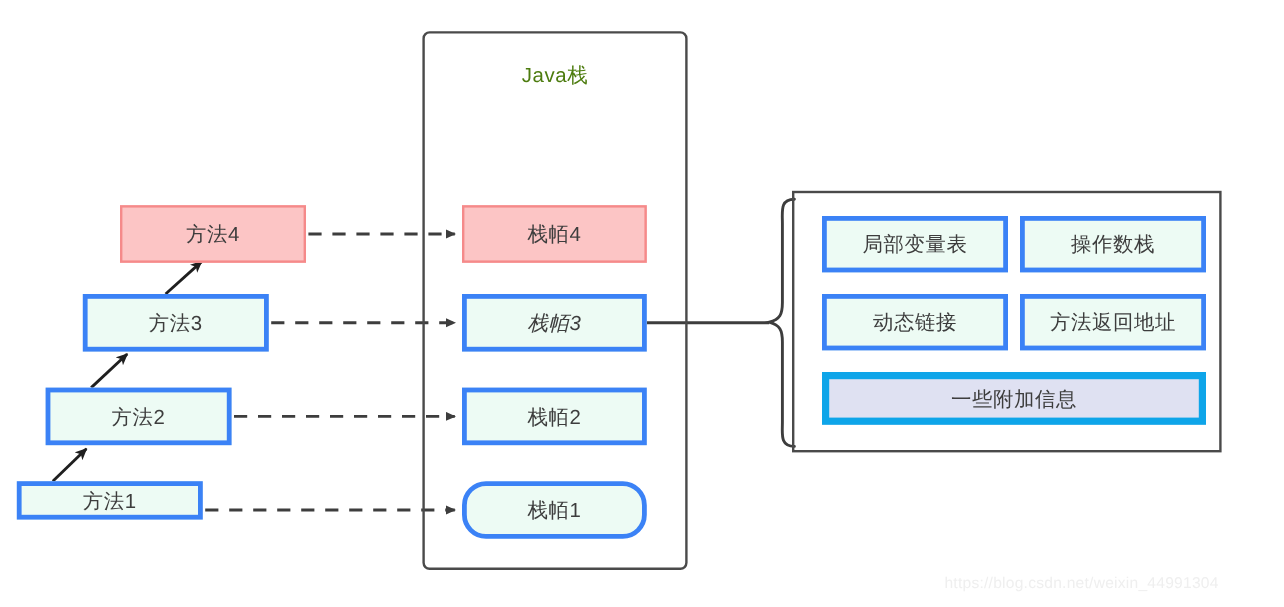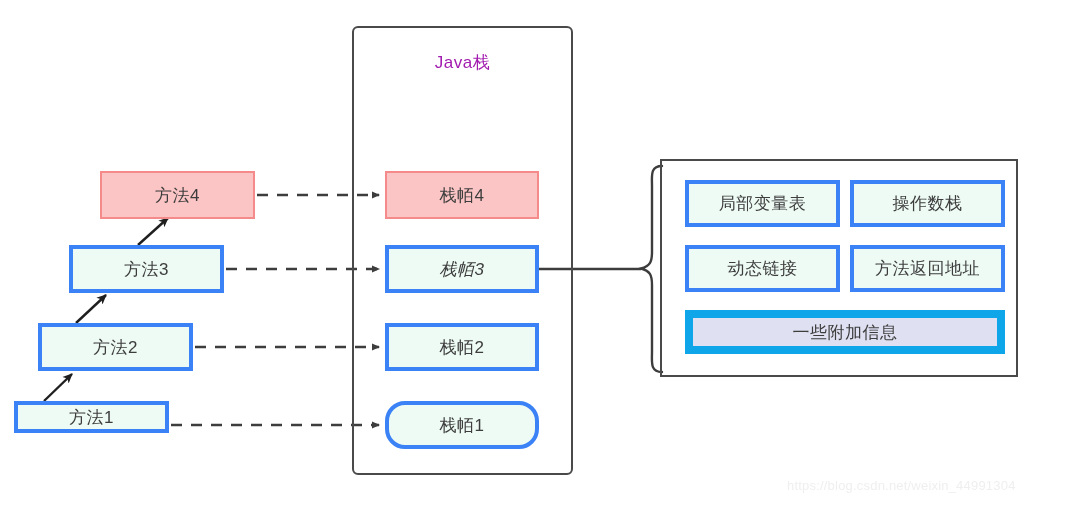--- a/index.html
+++ b/index.html
@@ -36,41 +36,41 @@
   .node-green {
     background: #edfbf4;
     border: 4px solid #3b82f6;
   }
   .node-red {
     background: #fcc5c5;
     border: 2px solid #f58a8a;
   }
   .node-purple {
     background: #dfe1f2;
-    border: 8px solid #0ea5e9;
+    border: 6px solid #0ea5e9;
   }
   .stack-container {
     position: absolute;
     box-sizing: border-box;
     border: 2px solid #4a4a4a;
     border-radius: 6px;
     background: transparent;
     z-index: 1;
   }
   .panel-container {
     position: absolute;
     box-sizing: border-box;
     border: 2px solid #4a4a4a;
     background: transparent;
     z-index: 1;
   }
   .stack-title {
     position: absolute;
     font-size: 17px;
-    color: #a21caf;
+    color: #4d7c0f;
     z-index: 3;
     letter-spacing: 0.5px;
   }
   .watermark {
     position: absolute;
     font-size: 13px;
     color: #efefef;
     z-index: 5;
     white-space: nowrap;
     letter-spacing: 0.2px;

